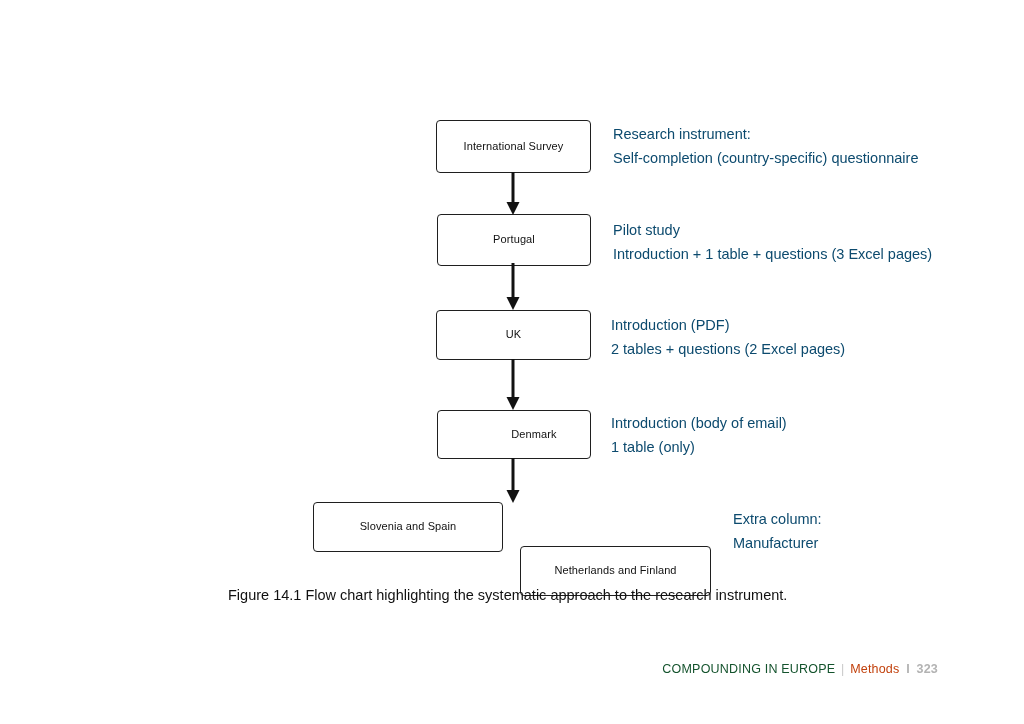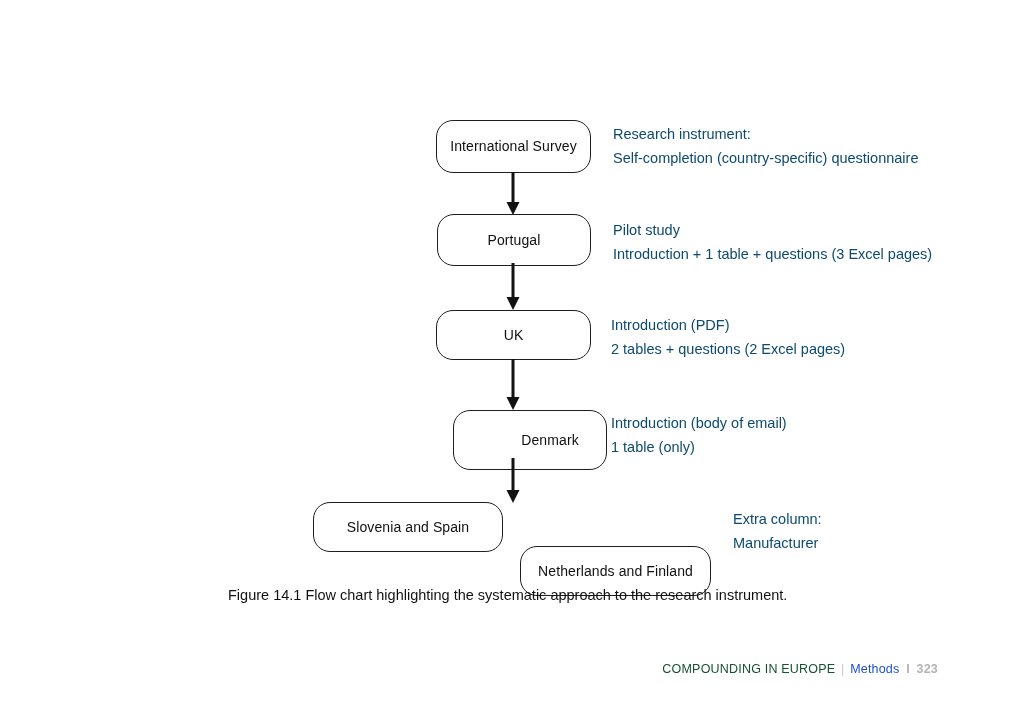--- a/index.html
+++ b/index.html
@@ -17,35 +17,35 @@
     height: 724px;
     background: #ffffff;
     overflow: hidden;
   }
 
   
   .node {
     position: absolute;
     box-sizing: border-box;
     border: 1.4px solid #1f1f1f;
-    border-radius: 17px;
+    border-radius: 4px;
     background: #ffffff;
     display: flex;
     align-items: center;
     justify-content: center;
-    font-size: 14px;
+    font-size: 11px;
     line-height: 1.2;
     color: #111111;
     letter-spacing: 0.1px;
   }
 
   .node-international { left: 436px; top: 120px;  width: 155px; height: 53px; }
   .node-portugal      { left: 437px; top: 214px;  width: 154px; height: 52px; }
   .node-uk            { left: 436px; top: 310px;  width: 155px; height: 50px; }
-  .node-denmark       { left: 453px; top: 410px;  width: 154px; height: 60px; padding-left: 40px; }
+  .node-denmark       { left: 437px; top: 410px;  width: 154px; height: 49px; padding-left: 40px; }
   .node-slovenia      { left: 313px; top: 502px;  width: 190px; height: 50px; }
   .node-netherlands   { left: 520px; top: 502px;  width: 191px; height: 50px; margin-top: 44px; }
 
   
   .arrow {
     position: absolute;
     width: 26px;
   }
   .arrow svg { display: block; overflow: visible; }
 
@@ -87,21 +87,21 @@
     right: 86px;
     top: 661px;
     font-size: 12.5px;
     line-height: 16px;
     color: #c9c9c9;
     letter-spacing: 0.2px;
     white-space: nowrap;
   }
   .footer .brand { color: #14532d; }
   .footer .sep   { color: #c9c9c9; padding: 0 2px; }
-  .footer .section { color: #1d4ed8; }
+  .footer .section { color: #c2410c; }
   .footer .pagenum { color: #b3b3b3; font-weight: bold; padding-left: 3px; }
 </style>
 </head>
 <body>
 
 <div id="page">
 
   <div class="node node-international">
     <span>International Survey</span>
   </div>

